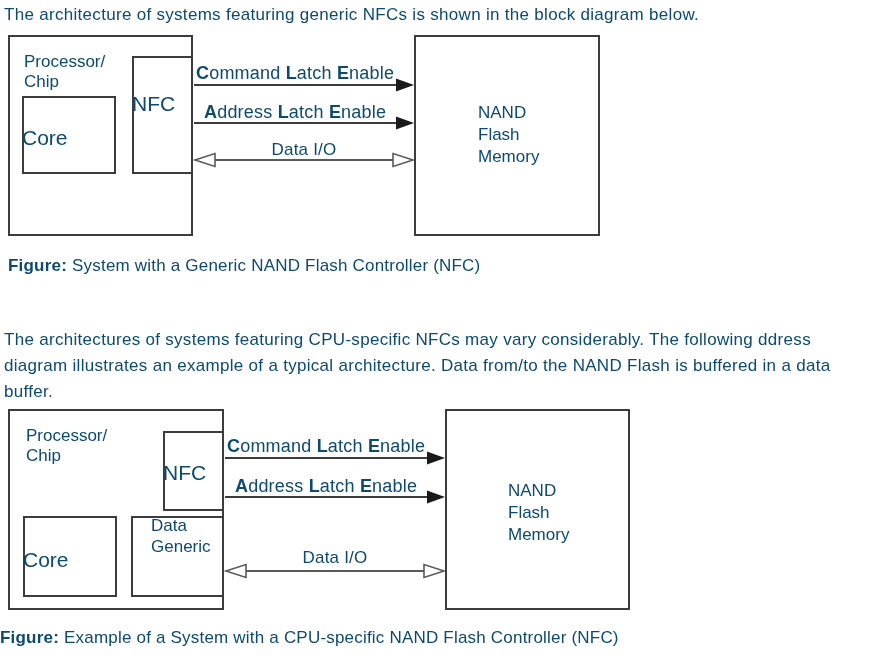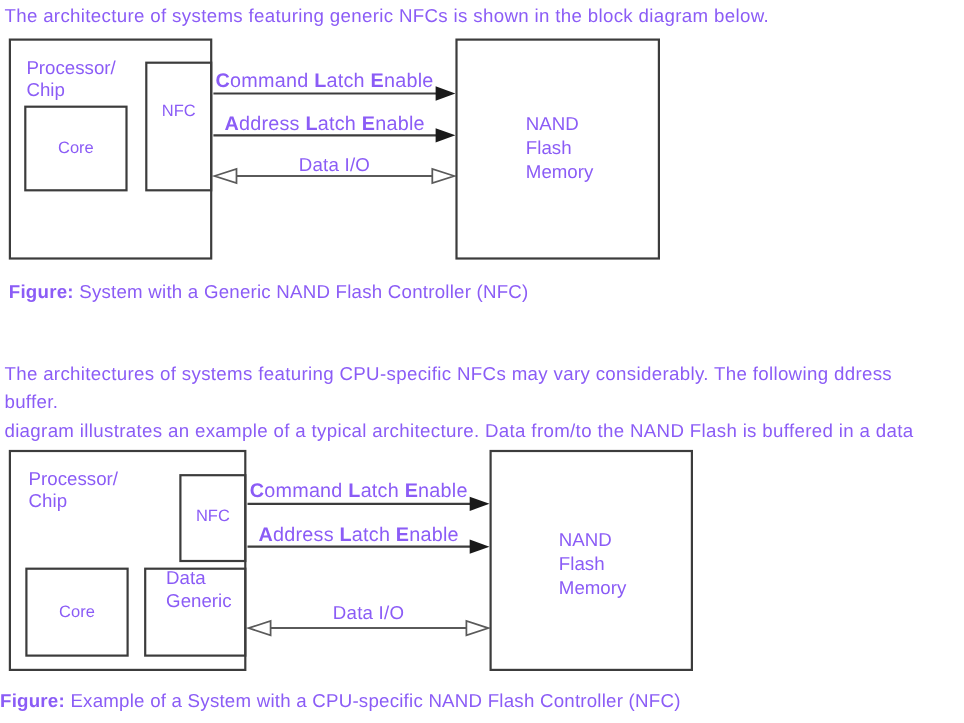--- a/index.html
+++ b/index.html
@@ -2,21 +2,21 @@
 <html><head>
 <meta charset="utf-8">
 <style>
   html, body { margin: 0; padding: 0; background: #ffffff; }
   .page {
     position: relative;
     width: 876px;
     height: 657px;
     background: #ffffff;
     font-family: "Liberation Sans", "DejaVu Sans", sans-serif;
-    color: #8b5cf6;
+    color: #0c4a6e;
     overflow: hidden;
   }
   .para {
     position: absolute;
     font-size: 17px;
     letter-spacing: 0.3px;
     white-space: nowrap;
   }
   .para .pline { line-height: 26px; white-space: nowrap; }
   .box {
@@ -26,22 +26,21 @@
     background: transparent;
   }
   .lbl {
     position: absolute;
     font-size: 17px;
     line-height: 20px;
     white-space: nowrap;
   }
   .lbl-center {
     position: absolute;
-    font-size: 15px;
-    text-align: center;
+    font-size: 21px;
     white-space: nowrap;
   }
   .nand-lbl { position: absolute; font-size: 17px; line-height: 22px; white-space: nowrap; }
   .sig {
     position: absolute;
     font-size: 18px;
     letter-spacing: 0.2px;
     white-space: nowrap;
   }
   .sig .bld { font-weight: 700; }
@@ -125,22 +124,22 @@
   <div class="sig" style="left:196px; top:63px;"><span class="bld">C</span><span>ommand </span><span class="bld">L</span><span>atch </span><span class="bld">E</span><span>nable</span></div>
 
   <div class="sig" style="left:204px; top:102px;"><span class="bld">A</span><span>ddress </span><span class="bld">L</span><span>atch </span><span class="bld">E</span><span>nable</span></div>
 
   <div class="sig" style="left:195px; top:140px; width:218px; text-align:center; font-size:17px;">Data I/O</div>
 
   <div class="caption" style="left:8px; top:256px;"><span class="cap-label">Figure:</span><span class="cap-text">System with a Generic NAND Flash Controller (NFC)</span></div>
 
   <div class="para" style="left:4px; top:327px;">
     <div class="pline">The architectures of systems featuring CPU-specific NFCs may vary considerably. The following ddress</div>
+    <div class="pline">diagram illustrates an example of a typical architecture. Data from/to the NAND Flash is buffered in a data</div>
     <div class="pline">buffer.</div>
-    <div class="pline">diagram illustrates an example of a typical architecture. Data from/to the NAND Flash is buffered in a data</div>
   </div>
 
   <div class="box" style="left:8px; top:409px; width:216px; height:201px;"></div>
   <div class="lbl" style="left:26px; top:426px;">
     <div>Processor/</div>
     <div>Chip</div>
   </div>
 
   <div class="box" style="left:163px; top:431px; width:61px; height:80px;"></div>
   <div class="lbl-center" style="left:163px; top:461px; width:61px;">NFC</div>

